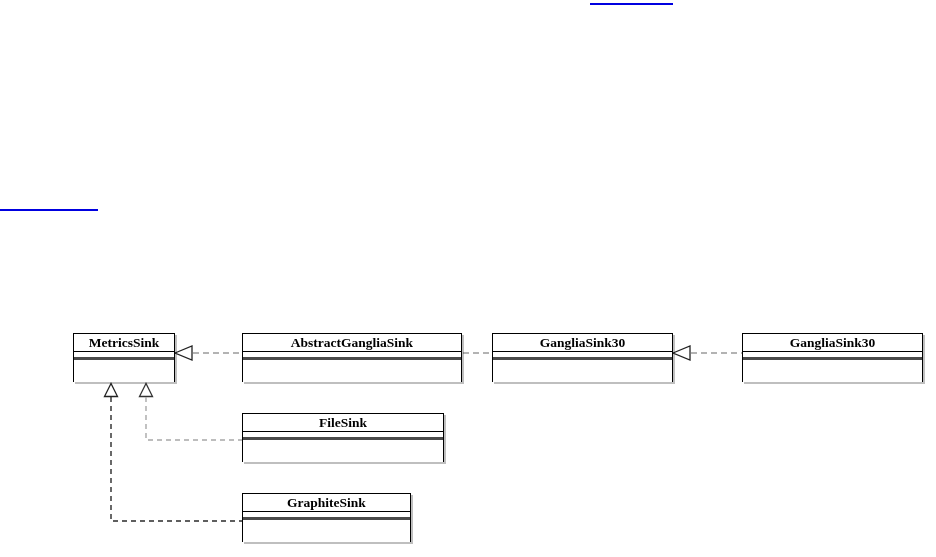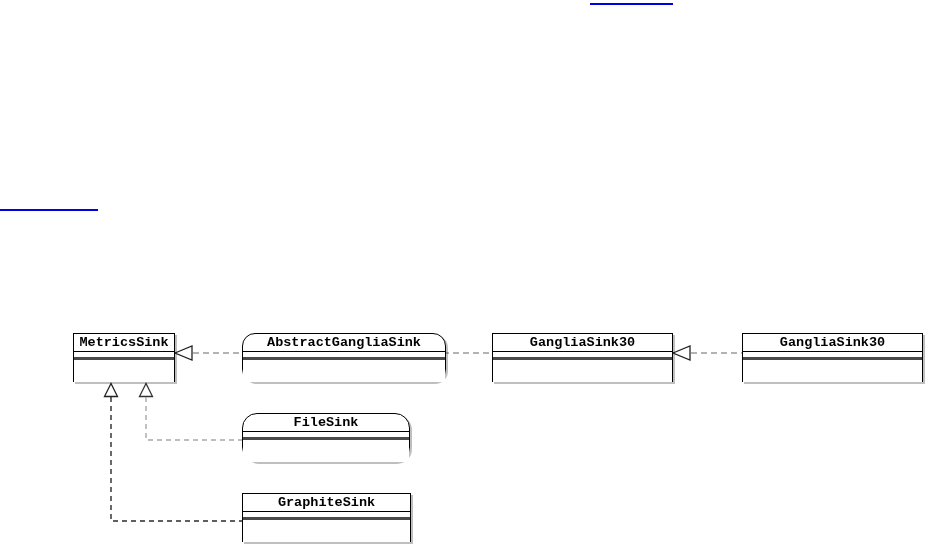--- a/index.html
+++ b/index.html
@@ -6,21 +6,21 @@
     margin: 0;
     padding: 0;
     background: #ffffff;
   }
   .canvas {
     position: relative;
     width: 936px;
     height: 557px;
     background: #ffffff;
     overflow: hidden;
-    font-family: Liberation Mono, monospace;
+    font-family: Liberation Serif, serif;
   }
   
   .cut-link {
     position: absolute;
     height: 2px;
     background: #0000e0;
     display: block;
   }
   .cut-link.top  { left: 590px; top: 3px;   width: 83px; }
   .cut-link.left { left: 0px;   top: 209px; width: 98px; }
@@ -90,39 +90,39 @@
     <polygon points="111,383.5 104.5,396.5 117.5,396.5" fill="#ffffff" stroke="#222222" stroke-width="1.3"></polygon>
     <path d="M111,397 V521 H242" fill="none" stroke="#2a2a2a" stroke-width="1.4" stroke-dasharray="5 4"></path>
   </svg>
 
   <div class="uml-class" style="left:73px; top:333px; width:102px;">
     <div class="uml-title">MetricsSink</div>
     <div class="uml-sep"></div>
     <div class="uml-body"></div>
   </div>
 
-  <div class="uml-class" style="left:242px; top:333px; width:204px;border-radius:13px;">
+  <div class="uml-class" style="left:242px; top:333px; width:220px;">
     <div class="uml-title">AbstractGangliaSink</div>
     <div class="uml-sep"></div>
     <div class="uml-body"></div>
   </div>
 
   <div class="uml-class" style="left:492px; top:333px; width:181px;">
     <div class="uml-title">GangliaSink30</div>
     <div class="uml-sep"></div>
     <div class="uml-body"></div>
   </div>
 
   <div class="uml-class" style="left:742px; top:333px; width:181px;">
     <div class="uml-title">GangliaSink30</div>
     <div class="uml-sep"></div>
     <div class="uml-body"></div>
   </div>
 
-  <div class="uml-class" style="left:242px; top:413px; width:168px;border-radius:15px;">
+  <div class="uml-class" style="left:242px; top:413px; width:202px;">
     <div class="uml-title">FileSink</div>
     <div class="uml-sep"></div>
     <div class="uml-body"></div>
   </div>
 
   <div class="uml-class" style="left:242px; top:493px; width:169px;">
     <div class="uml-title">GraphiteSink</div>
     <div class="uml-sep"></div>
     <div class="uml-body"></div>
   </div>

